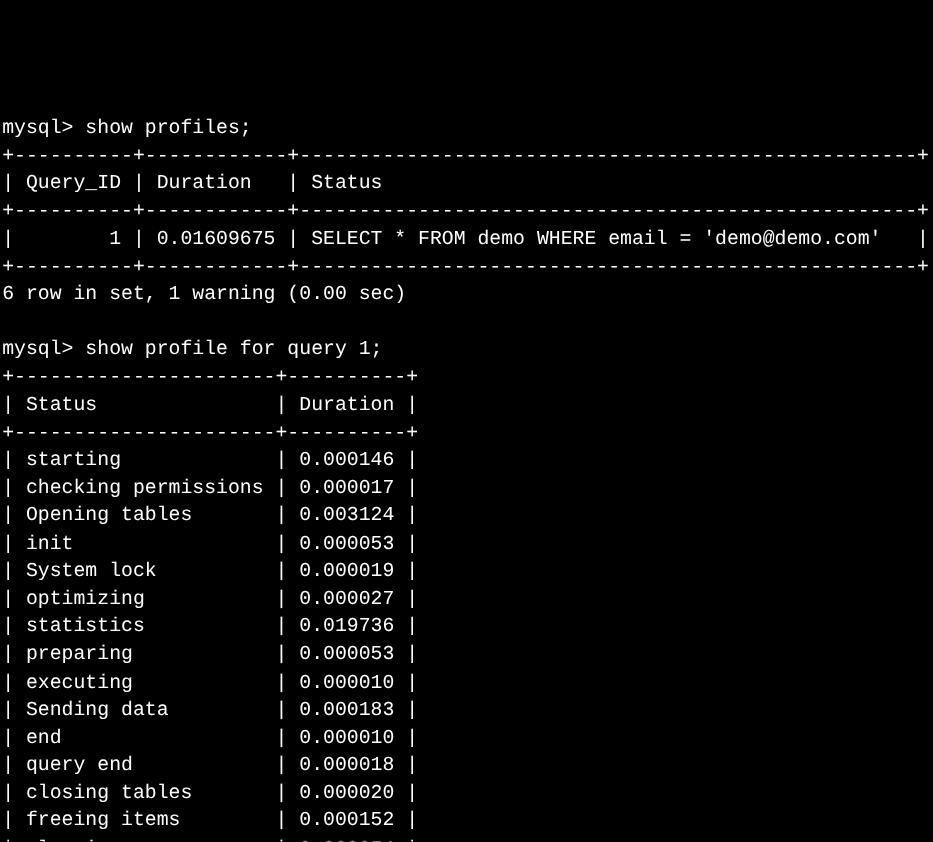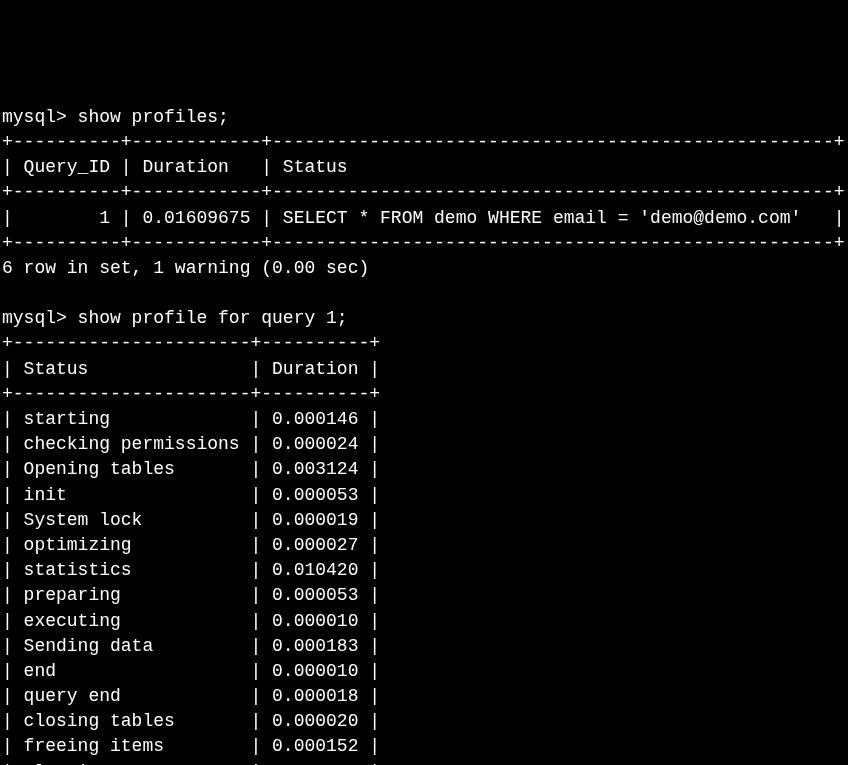--- a/index.html
+++ b/index.html
@@ -31,26 +31,26 @@
 <span>+----------+------------+----------------------------------------------------+</span>
 <span>|        1 | 0.01609675 | SELECT * FROM demo WHERE email = 'demo@demo.com'   |</span>
 <span>+----------+------------+----------------------------------------------------+</span>
 <span>6 row in set, 1 warning (0.00 sec)</span>
 <span></span>
 <span>mysql&gt; show profile for query 1;</span>
 <span>+----------------------+----------+</span>
 <span>| Status               | Duration |</span>
 <span>+----------------------+----------+</span>
 <span>| starting             | 0.000146 |</span>
-<span>| checking permissions | 0.000024 |</span>
+<span>| checking permissions | 0.000017 |</span>
 <span>| Opening tables       | 0.003124 |</span>
 <span>| init                 | 0.000053 |</span>
 <span>| System lock          | 0.000019 |</span>
 <span>| optimizing           | 0.000027 |</span>
-<span>| statistics           | 0.010420 |</span>
+<span>| statistics           | 0.019736 |</span>
 <span>| preparing            | 0.000053 |</span>
 <span>| executing            | 0.000010 |</span>
 <span>| Sending data         | 0.000183 |</span>
 <span>| end                  | 0.000010 |</span>
 <span>| query end            | 0.000018 |</span>
 <span>| closing tables       | 0.000020 |</span>
 <span>| freeing items        | 0.000152 |</span>
 <span>| cleaning up          | 0.000054 |</span>
 
 

